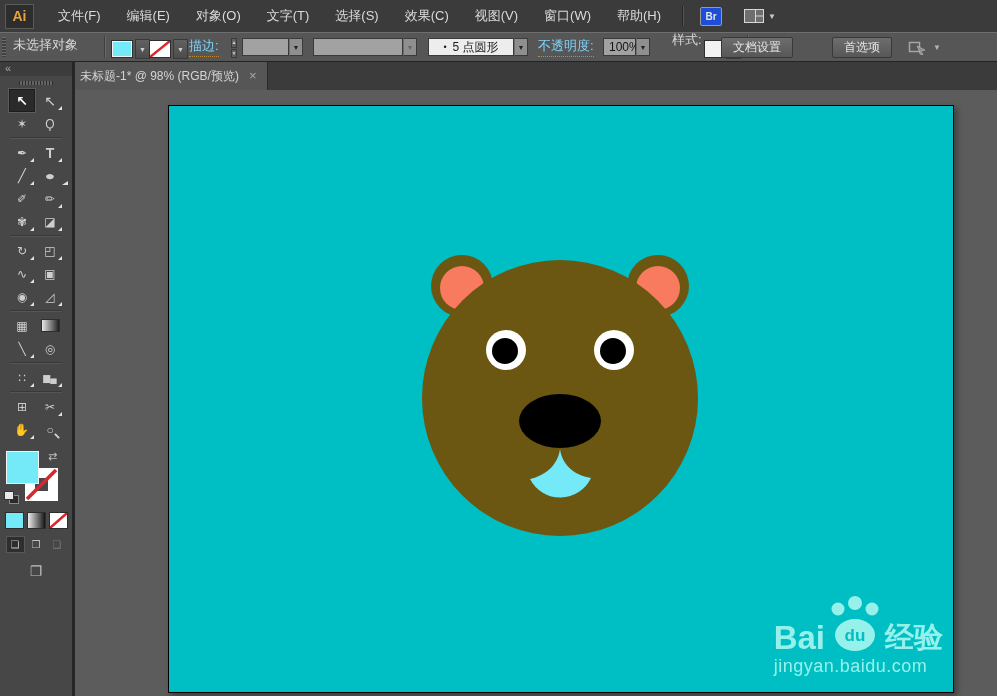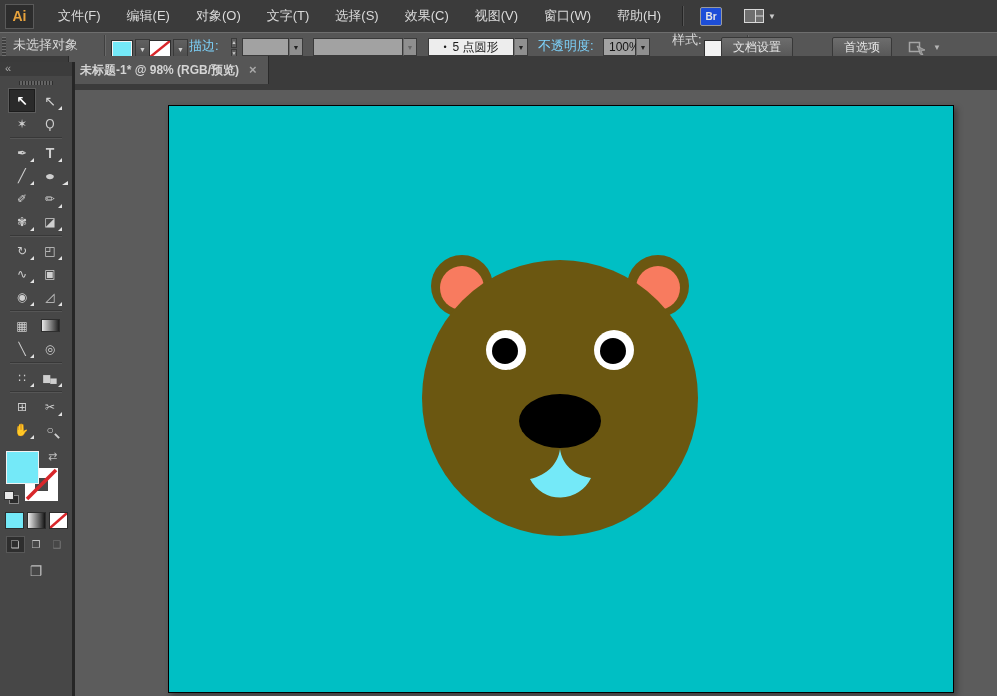--- a/index.html
+++ b/index.html
@@ -57,21 +57,21 @@
   #style-label{left:672px;top:0;height:16px;align-items:flex-end;}
   #style-combo{left:704px;top:6px;}
   .style-sw{width:18px;height:16px;background:#F2F2F2;border:1px solid #2e2e2e;}
   .bar-btn{position:absolute;top:4px;height:21px;padding:0 11px;background:linear-gradient(#6d6d6d,#575757);
     border:1px solid #383838;border-radius:2px;color:#E6E6E6;font-size:12px;line-height:19px;box-sizing:border-box;}
   #docsetup-btn{left:721px;text-align:center;}
   #prefs-btn{left:832px;}
   #select-similar{left:908px;top:7px;gap:6px;color:#9a9a9a;}
   #select-similar .dd{font-size:8px;color:#B5B5B5;}
   
-  .tab-bar{position:absolute;top:56px;left:0;right:0;height:28px;background:#3B3B3B;font-weight:bold;}
+  .tab-bar{position:absolute;top:62px;left:0;right:0;height:28px;background:#3B3B3B;}
   .doc-tab{position:absolute;left:68px;top:0;height:28px;background:#565656;display:flex;align-items:center;
     padding:0 11px;gap:10px;font-size:12px;color:#D4D4D4;border-right:1px solid #2a2a2a;border-left:1px solid #2a2a2a;}
   .tab-close{color:#A9A9A9;font-size:13px;line-height:12px;}
   
   .canvas-area{position:absolute;left:72px;top:90px;right:0;bottom:0;background:#5C5C5C;}
   .artboard{position:absolute;left:96px;top:15px;width:784px;height:586px;border:1px solid #000;
     box-shadow:3px 3px 6px rgba(0,0,0,.35);}
   .bear-svg{display:block;}
   .watermark{position:absolute;right:10px;bottom:15px;color:#97F1EB;text-align:left;}
   .wm-row{display:flex;align-items:flex-end;gap:2px;}
@@ -246,20 +246,34 @@
         <circle cx="489" cy="182" r="22" data-name="bear-right-ear-inner" fill="#F87B5F"></circle>
         <circle cx="391" cy="292" r="138" data-name="bear-head" fill="#6B5711"></circle>
         <circle cx="337" cy="244" r="20" data-name="bear-left-eye" fill="#FFFFFF"></circle>
         <circle cx="445" cy="244" r="20" data-name="bear-right-eye" fill="#FFFFFF"></circle>
         <circle cx="336" cy="245" r="13" data-name="bear-left-pupil" fill="#000000"></circle>
         <circle cx="444" cy="245" r="13" data-name="bear-right-pupil" fill="#000000"></circle>
         <ellipse cx="391" cy="315" rx="41" ry="27" data-name="bear-nose" fill="#000000"></ellipse>
         <path d="M391,343 C389,358 378,369 361,373 A34,34 0 0 0 422,372 C404,369 393,358 391,343 Z" data-name="bear-mouth" fill="#74E9F8"></path>
       </svg>
 
+      <div class="watermark" data-name="baidu-jingyan-watermark">
+        <div class="wm-row">
+          <span class="wm-bai" data-name="watermark-bai-text">Bai</span>
+          <svg class="wm-paw" width="54" height="58" viewBox="0 0 54 58" data-name="baidu-paw-icon">
+            <circle cx="10" cy="13" r="6.5" fill="#97F1EB"></circle>
+            <circle cx="27" cy="7" r="7" fill="#97F1EB"></circle>
+            <circle cx="44" cy="13" r="6.5" fill="#97F1EB"></circle>
+            <ellipse cx="27" cy="39" rx="20" ry="16" fill="#97F1EB"></ellipse>
+            <text x="27" y="45" text-anchor="middle" font-size="17" font-weight="bold" data-name="watermark-du-text" fill="#00BFC4">du</text>
+          </svg>
+          <span class="wm-brand" data-name="watermark-brand-text">经验</span>
+        </div>
+        <div class="wm-url" data-name="watermark-url">jingyan.baidu.com</div>
+      </div>
     </div>
   </div>
 
   <div class="tool-panel" data-name="tools-panel">
     <div class="panel-header" data-name="collapse-panel-button">«</div>
     <div class="panel-grip" data-name="panel-drag-handle"></div>
 
     <div class="tools-grid" data-name="tools-grid">
 
     <div class="tool active" data-name="selection-tool">↖</div>

